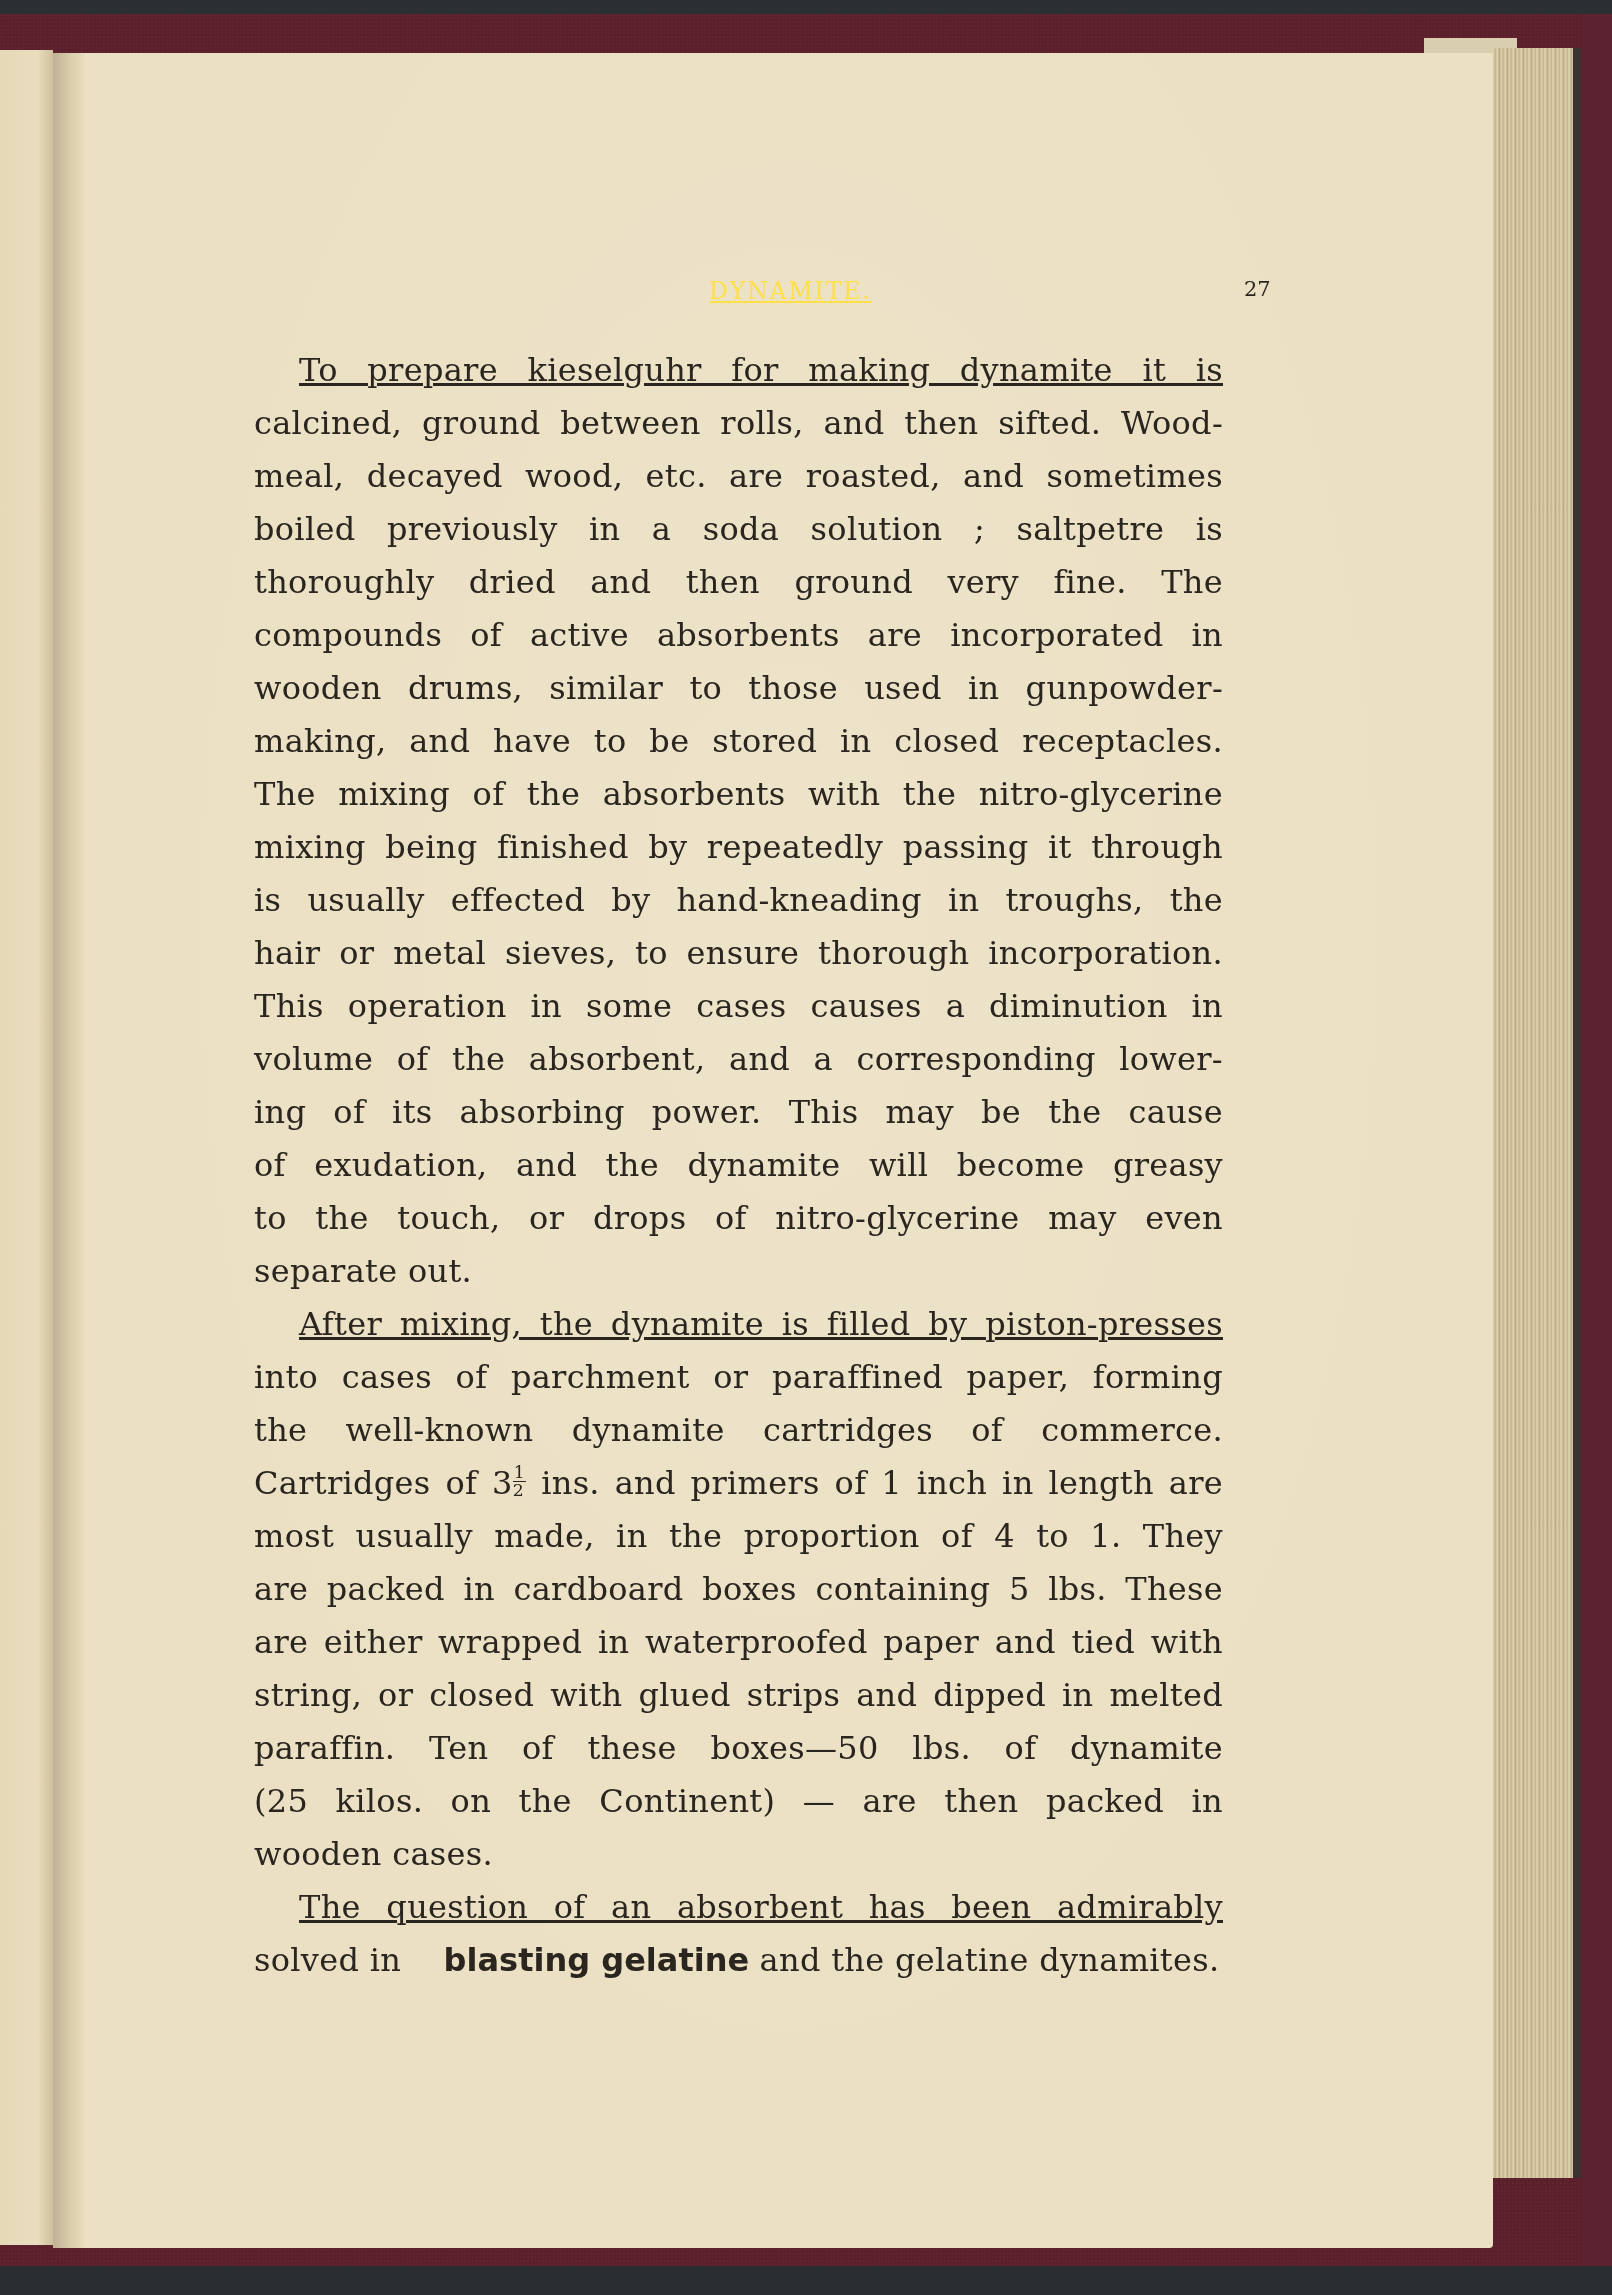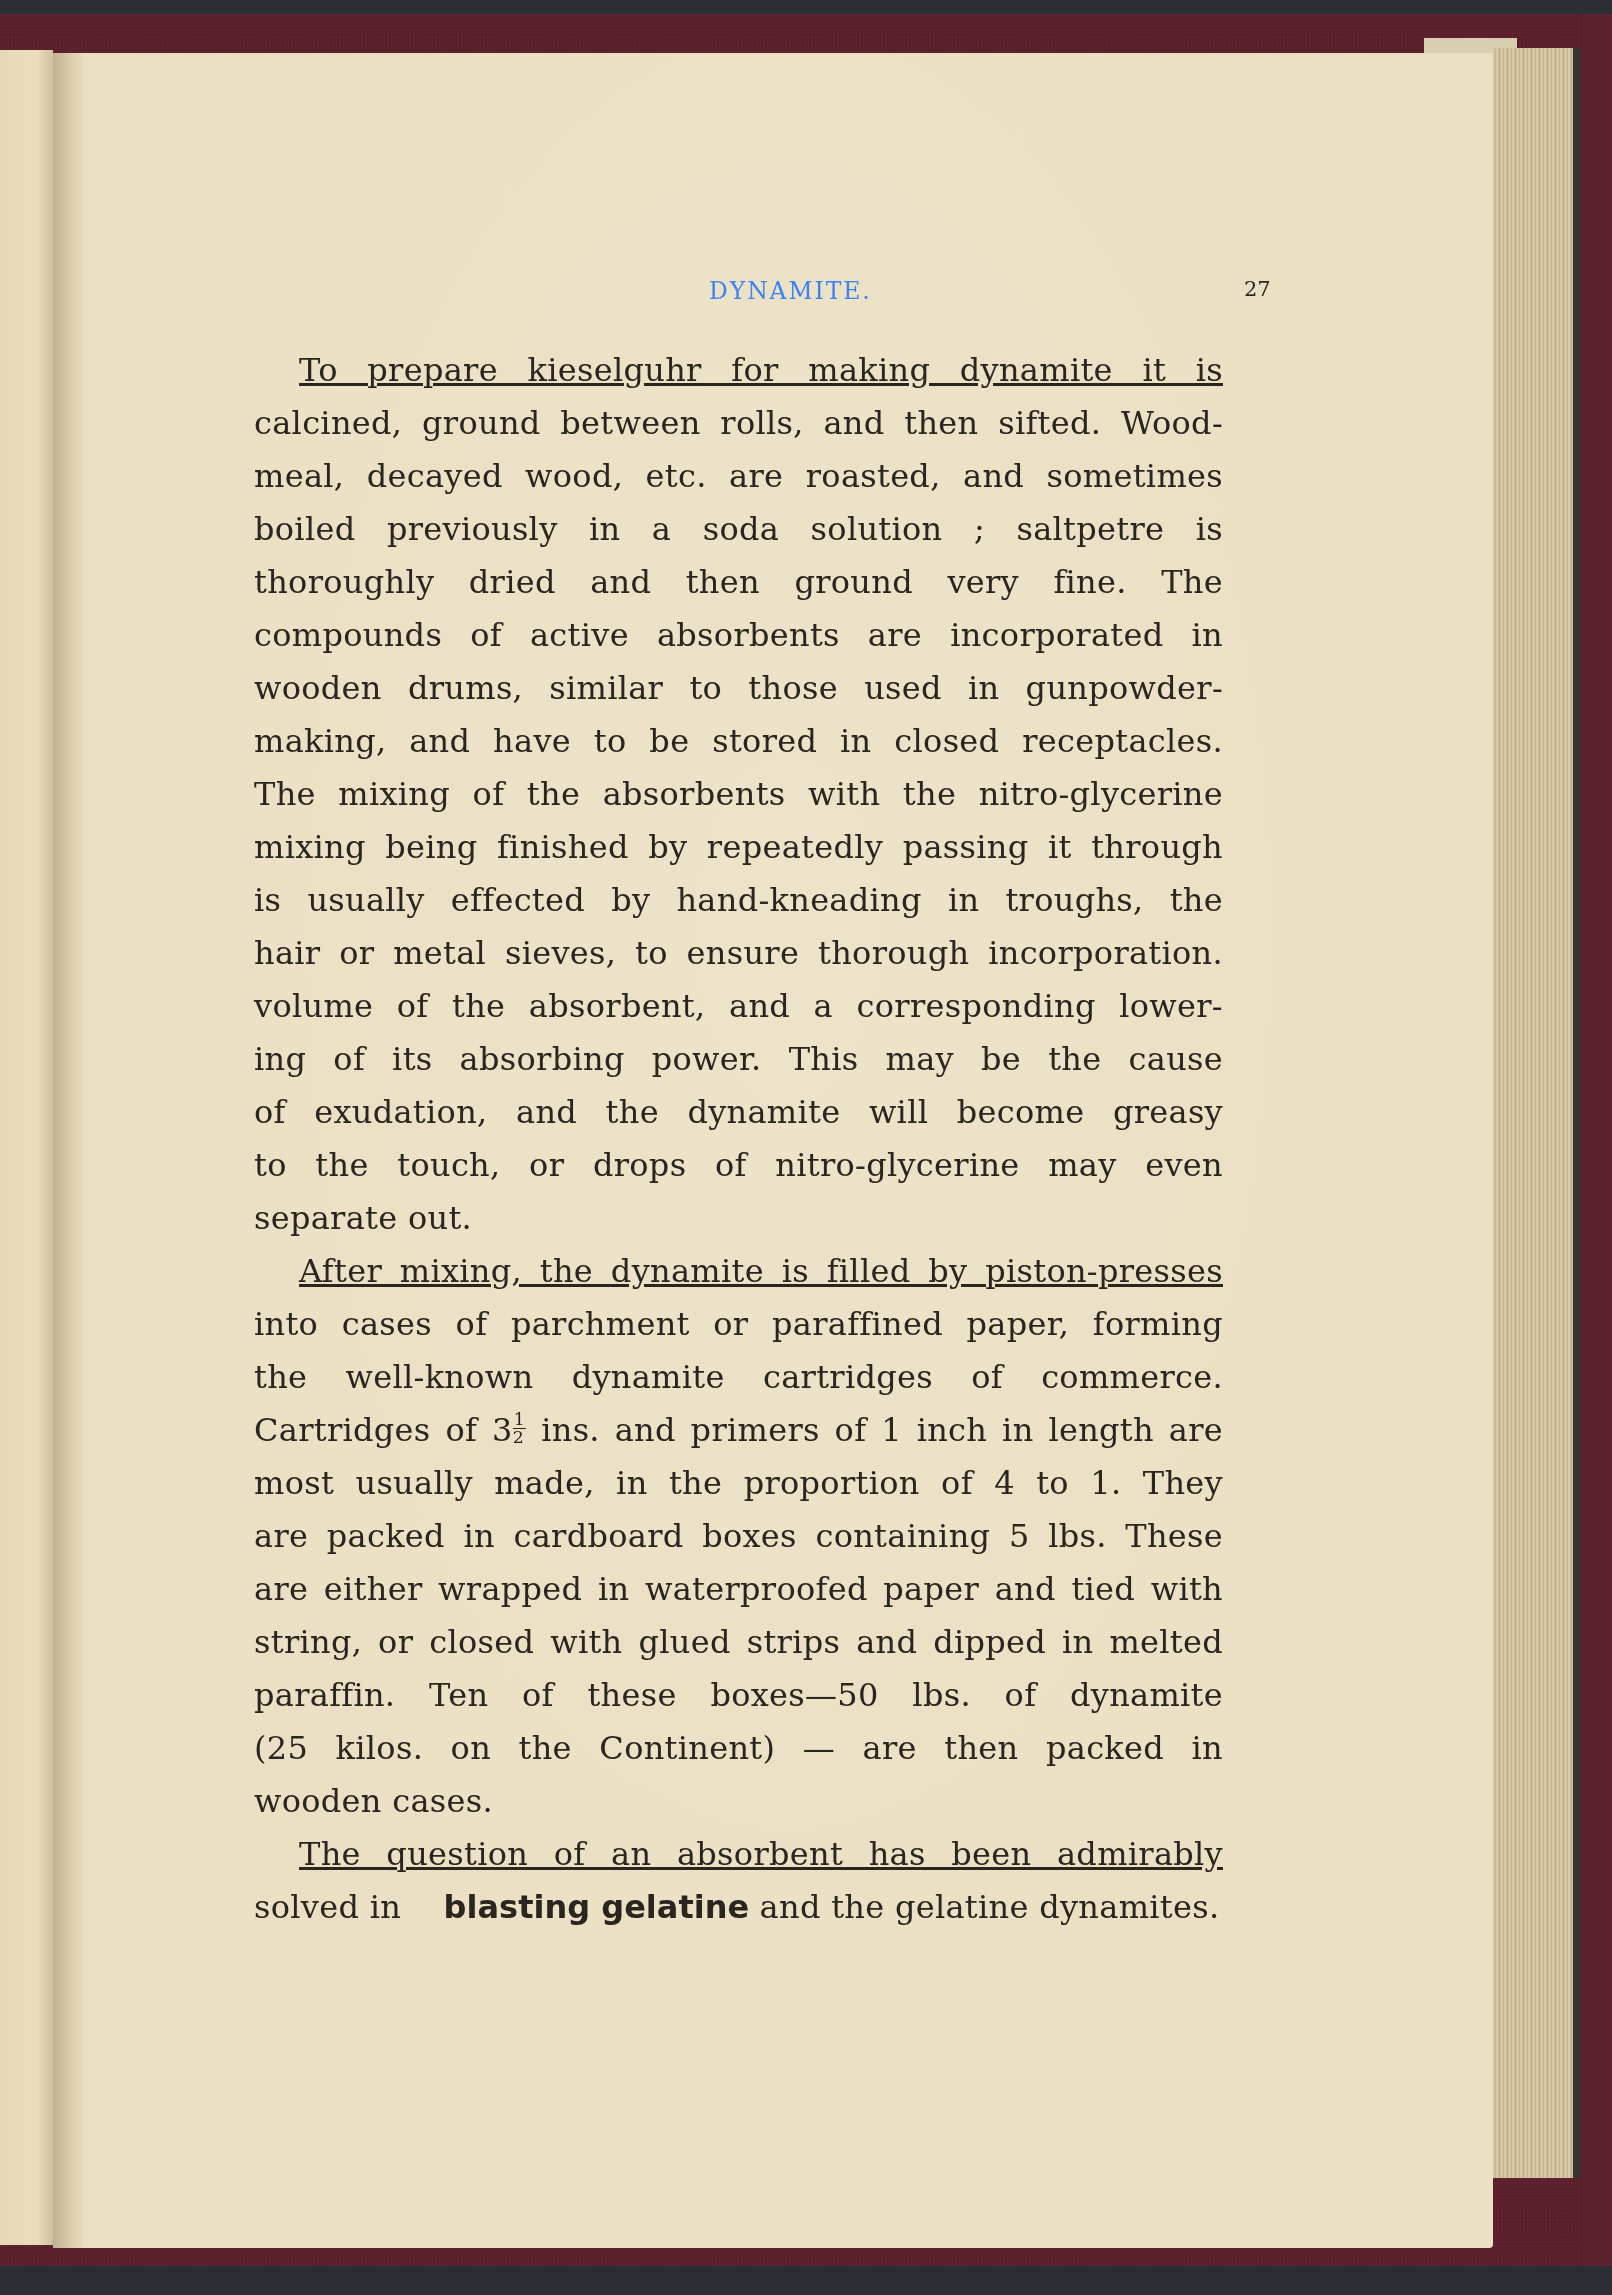--- a/index.html
+++ b/index.html
@@ -39,22 +39,23 @@
   }
   .page-edges-top {
     position:absolute; left:1424px; top:38px; width:93px; height:15px; background:#d9ceb0;
   }
 
   .running-head {
     position:absolute; top:277px; left:84px; width:1409px; height:37px;
   }
   .running-title {
     position:absolute; left:625px; top:0;
-    font-size:23.5px; letter-spacing:1.9px; color:#3b82f6;
+    font-size:23.5px; letter-spacing:1.9px; color:#fde047;
     font-family:"DejaVu Serif", serif;
+    text-decoration:underline;
   }
   .page-number {
     position:absolute; left:1160px; top:0;
     font-size:21px; color:#2b2620; font-family:"DejaVu Serif", serif;
   }
 
   .body-text {
     position:absolute; left:254px; top:344px; width:969px;
     color:#2a251f;
   }
@@ -100,20 +101,21 @@
     <div class="line">meal, decayed wood, etc. are roasted, and sometimes</div>
     <div class="line">boiled previously in a soda solution ; saltpetre is</div>
     <div class="line">thoroughly dried and then ground very fine. The</div>
     <div class="line">compounds of active absorbents are incorporated in</div>
     <div class="line">wooden drums, similar to those used in gunpowder-</div>
     <div class="line">making, and have to be stored in closed receptacles.</div>
     <div class="line">The mixing of the absorbents with the nitro-glycerine</div>
     <div class="line">mixing being finished by repeatedly passing it through</div>
     <div class="line">is usually effected by hand-kneading in troughs, the</div>
     <div class="line">hair or metal sieves, to ensure thorough incorporation.</div>
+    <div class="line">This operation in some cases causes a diminution in</div>
     <div class="line">volume of the absorbent, and a corresponding lower-</div>
     <div class="line">ing of its absorbing power. This may be the cause</div>
     <div class="line">of exudation, and the dynamite will become greasy</div>
     <div class="line">to the touch, or drops of nitro-glycerine may even</div>
     <div class="line last">separate out.</div>
   </div>
 
   <div>
     <div class="line indent">After mixing, the dynamite is filled by piston-presses</div>
     <div class="line">into cases of parchment or paraffined paper, forming</div>

